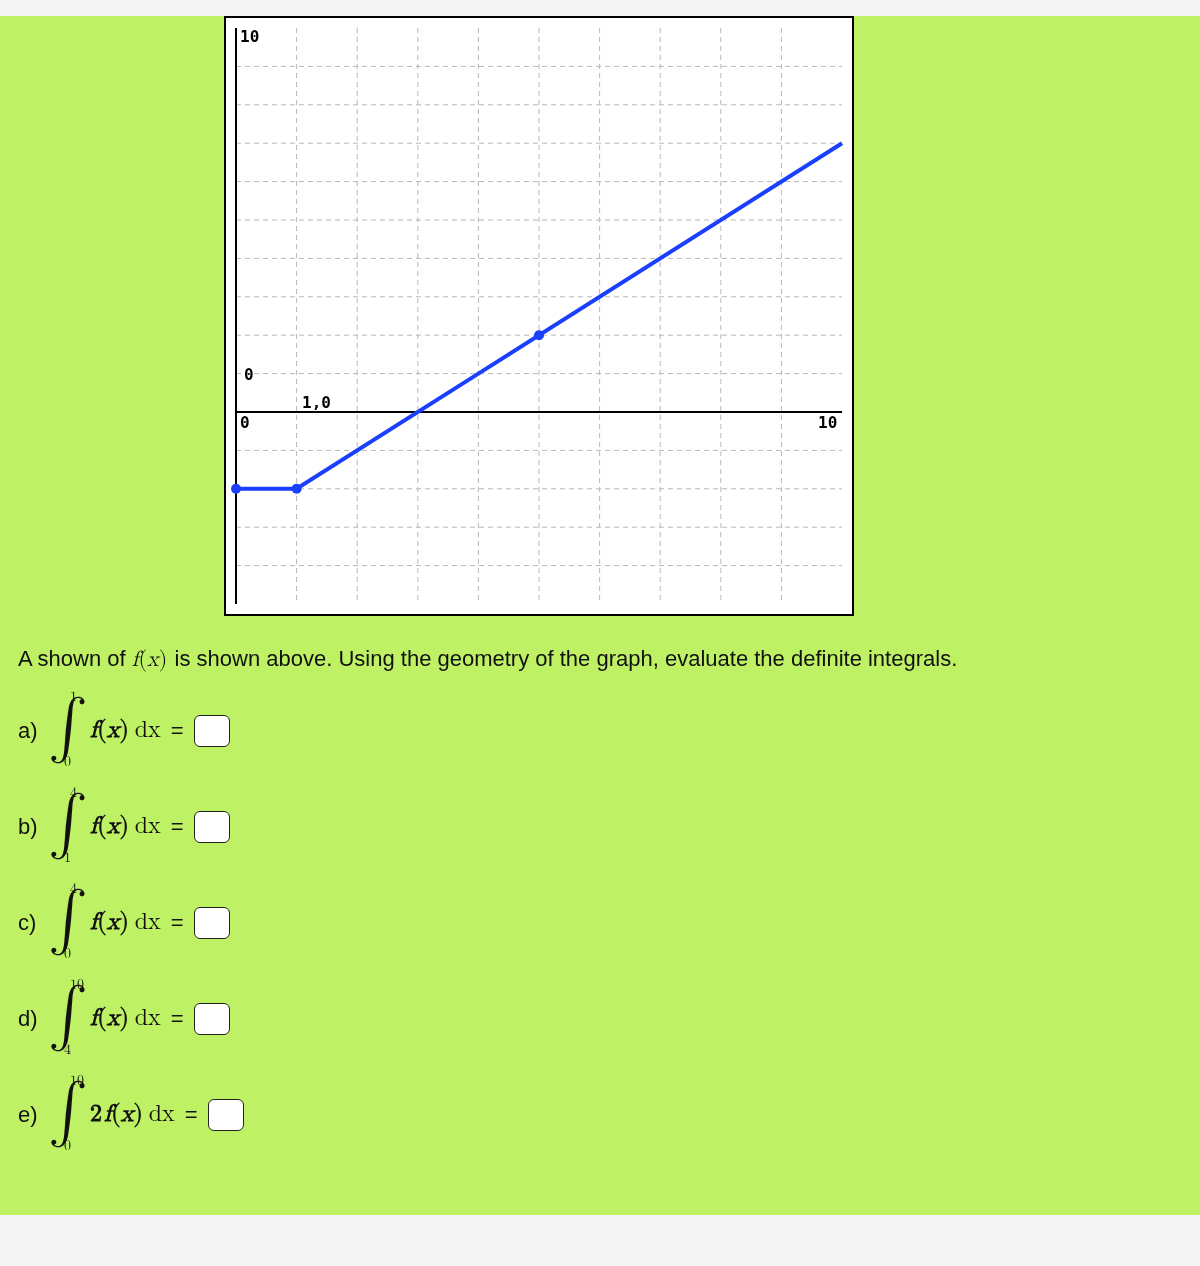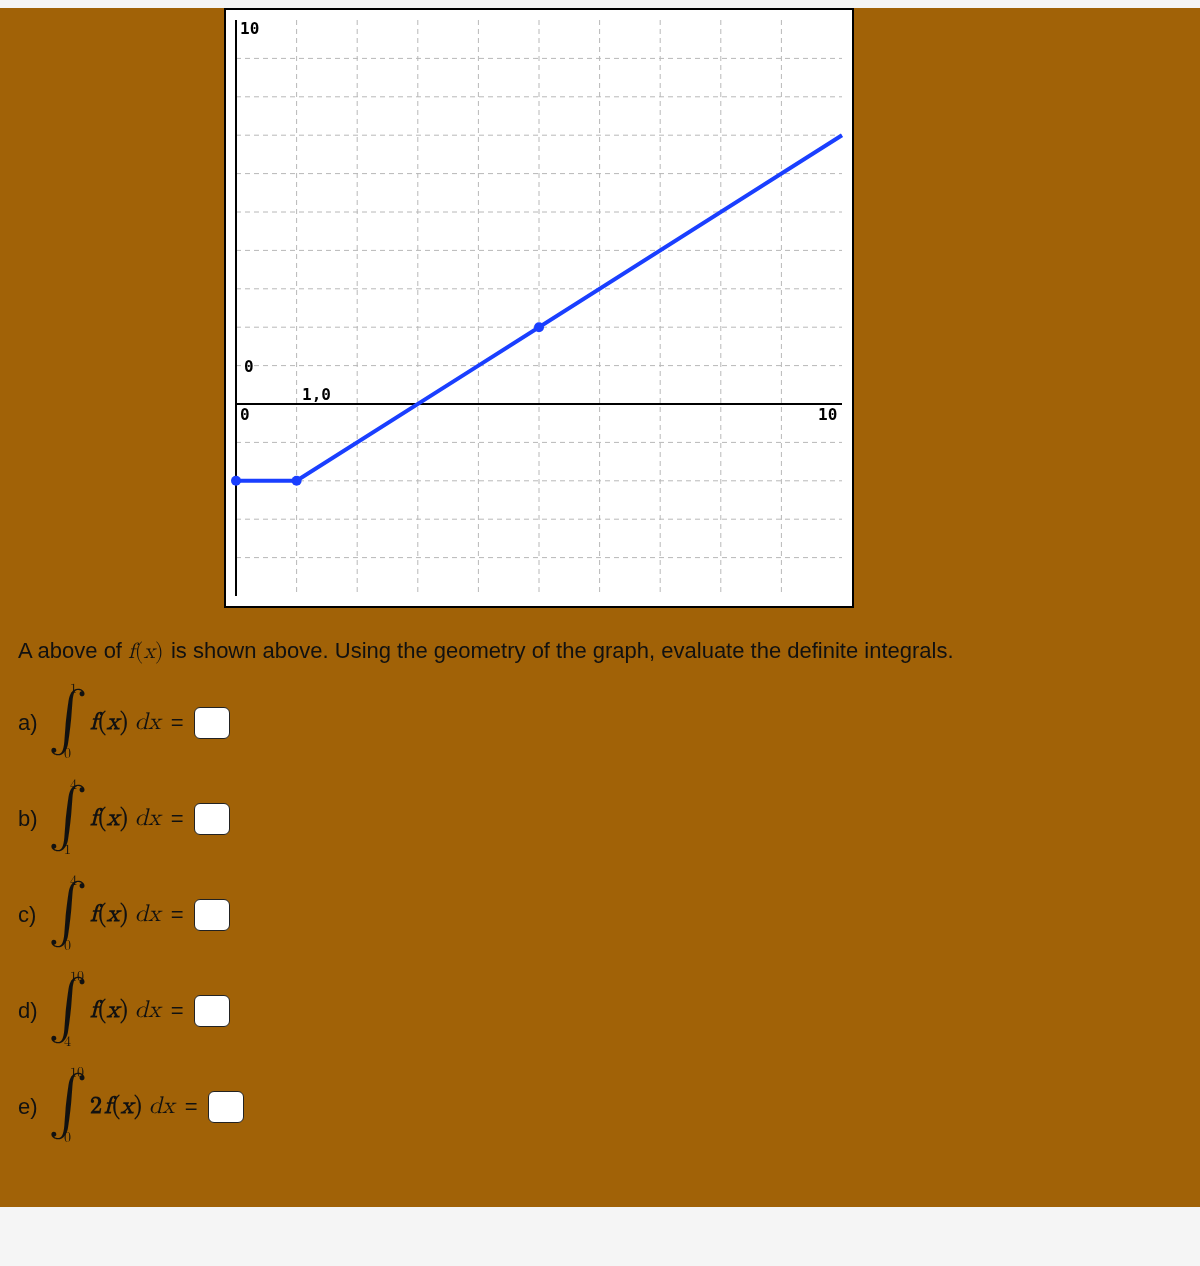--- a/index.html
+++ b/index.html
@@ -4,22 +4,22 @@
 <style>
   html, body {
     margin: 0;
     padding: 0;
     background: #f5f5f5;
     font-family: Arial, Helvetica, sans-serif;
     color: #111;
   }
   .page {
     width: 1200px;
-    margin: 8px auto;
-    background: #a16207;
+    margin: 16px auto;
+    background: #bef264;
     box-sizing: border-box;
     padding-bottom: 40px;
   }
   .graph-wrap {
     width: 630px;
     margin-left: 224px;
     padding-top: 0;
   }
   .graph-svg {
     display: block;
@@ -82,21 +82,20 @@
   }
   .integrand .paren {
     font-style: normal;
   }
   .integrand .coef {
     font-style: normal;
     margin-right: 2px;
   }
   .dx {
     margin-left: 6px;
-    font-style: italic;
   }
   .eq {
     margin: 0 10px;
     font-size: 22px;
   }
   .answer-box {
     width: 36px;
     height: 32px;
     border: 1.5px solid #222;
     border-radius: 6px;
@@ -161,21 +160,21 @@
 
       <text x="14" y="24" font-family="monospace" font-size="16" font-weight="bold">10</text>
       <text x="18" y="362" font-family="monospace" font-size="16" font-weight="bold">0</text>
       <text x="14" y="410" font-family="monospace" font-size="16" font-weight="bold">0</text>
       <text x="592" y="410" font-family="monospace" font-size="16" font-weight="bold">10</text>
       <text x="76" y="390" font-family="monospace" font-size="16" font-weight="bold">1,0</text>
     </svg>
   </div>
 
   <div class="instructions">
-    <span>A above of </span>
+    <span>A shown of </span>
     <span class="fx">
       <span>f</span><span class="paren">(</span><span>x</span><span class="paren">)</span>
     </span>
     <span> is shown above. Using the geometry of the graph, evaluate the definite integrals.</span>
   </div>
 
   <div class="problems">
 
     <div class="problem">
       <span class="p-label">a)</span>

